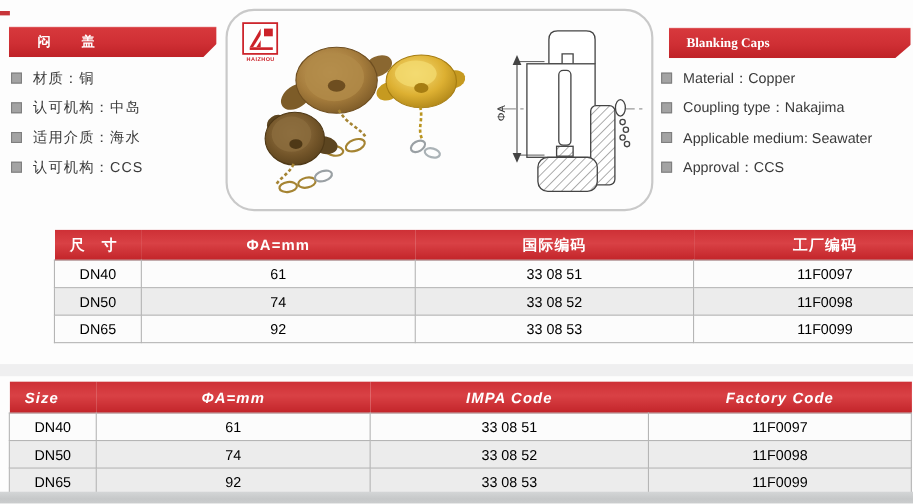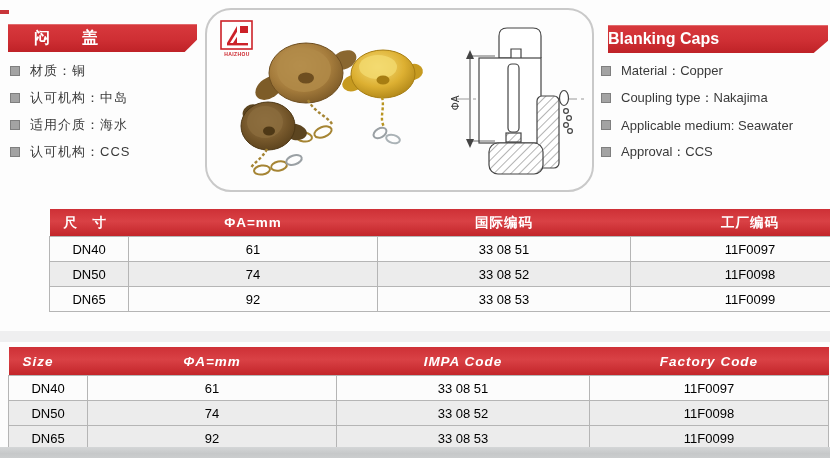--- a/index.html
+++ b/index.html
@@ -6,26 +6,26 @@
   .page{
     position:relative; width:830px; height:458px; background:#fdfdfd;
     font-family:"Liberation Sans", sans-serif; overflow:hidden; color:#3a3a3a;
   }
   
   .artifact-dash{position:absolute; left:0; top:10px; width:9px; height:4px; background:#c8353a;}
   
   .ribbon{
     position:absolute; height:28px; line-height:28px;
     background:linear-gradient(180deg,#d8393d 0%,#cf2f34 55%,#bf2227 100%);
-    color:#fff; font-weight:bold; font-size:16px;
+    color:#fff; font-weight:bold; font-size:12px;
     clip-path:polygon(0 0,100% 0,100% 56%,93.5% 100%,0 100%);
     box-shadow:inset 0 1px 0 rgba(255,255,255,.25);
   }
   .ribbon-cn{left:8px; top:24px; width:189px; padding-left:26px; letter-spacing:8px; box-sizing:border-box;}
-  .ribbon-en{left:608px; top:25px; width:220px; box-sizing:border-box;}
+  .ribbon-en{left:608px; top:25px; width:220px; padding-left:16px; box-sizing:border-box;font-family:Liberation Serif, serif;}
   
   .spec-list{position:absolute; margin:0; padding:0; list-style:none;}
   .spec-cn{left:10px; top:64px; width:190px;}
   .spec-en{left:601px; top:64px; width:228px;}
   .spec-list li{display:flex; align-items:center; height:14px; margin-bottom:13px; font-size:13px; color:#3a3a3a;}
   .bullet-sq{
     flex:0 0 10px; width:10px; height:10px; margin-right:10px;
     background:#a3a3a3; border:1px solid #7f7f7f; box-sizing:border-box;
   }
   .spec-cn li{letter-spacing:1px;}

